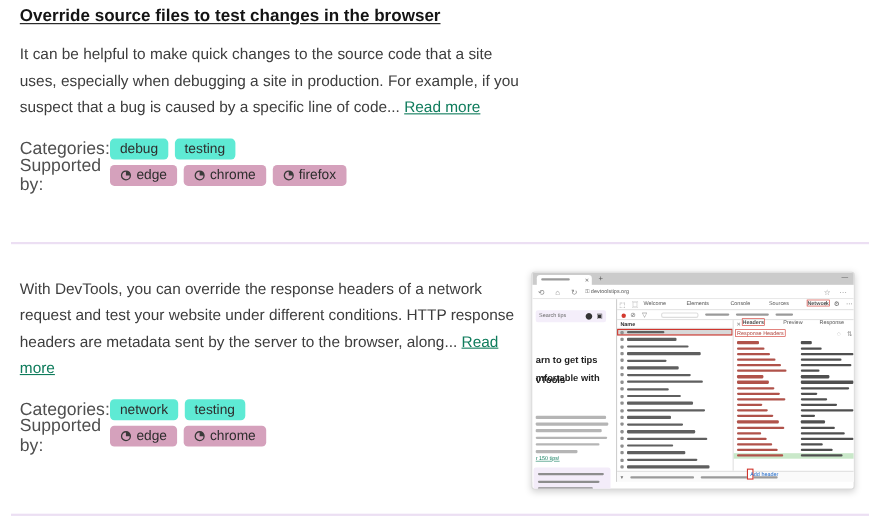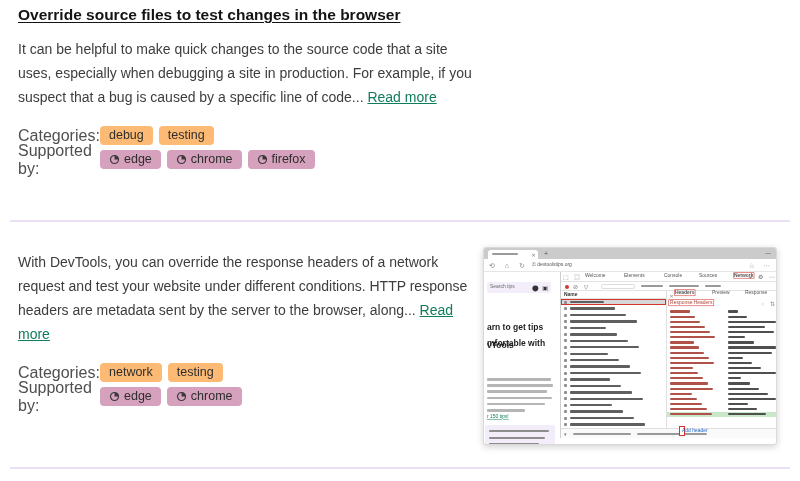--- a/index.html
+++ b/index.html
@@ -13,21 +13,21 @@
   .article h2 { font-size:15.5px; font-weight:700; color:#141414; margin:0 0 13px; }
   .article h2 a { color:#141414; text-decoration:underline; text-underline-offset:2px; }
   .article p.excerpt { font-size:14px; line-height:24px; color:#3d3d3d; width:460px; margin:0 0 17px; }
   .read-more { color:#0f7c5c; text-decoration:underline; cursor:pointer; }
 
   .meta-row { display:flex; align-items:center; margin-bottom:5px; height:19px; }
   .meta-label { width:82px; font-size:16px; color:#4f4f4f; flex:0 0 82px; }
   .badges { display:flex; align-items:center; }
   .badge { display:inline-flex; align-items:center; gap:4px; font-size:12.5px; color:#2e2e2e;
            padding:2.5px 9px; border-radius:4px; margin-right:6px; line-height:1.15; }
-  .badge.cat { background:#fdba74; }
+  .badge.cat { background:#5eead4; }
   .badge.browser { background:#d5a1bc; }
   .badge .bicon { display:inline-flex; }
 
   .divider { position:absolute; left:10px; right:10px; height:0; border-top:2px solid #ecdff3; }
   #divider-1 { top:220px; }
   #divider-2 { top:467px; }
 
   
   .thumb { position:absolute; left:483px; top:247px; width:294px; height:198px; background:#fff;
            border:1px solid #dadada; border-radius:3px; box-shadow:0 2px 7px rgba(0,0,0,.18);

